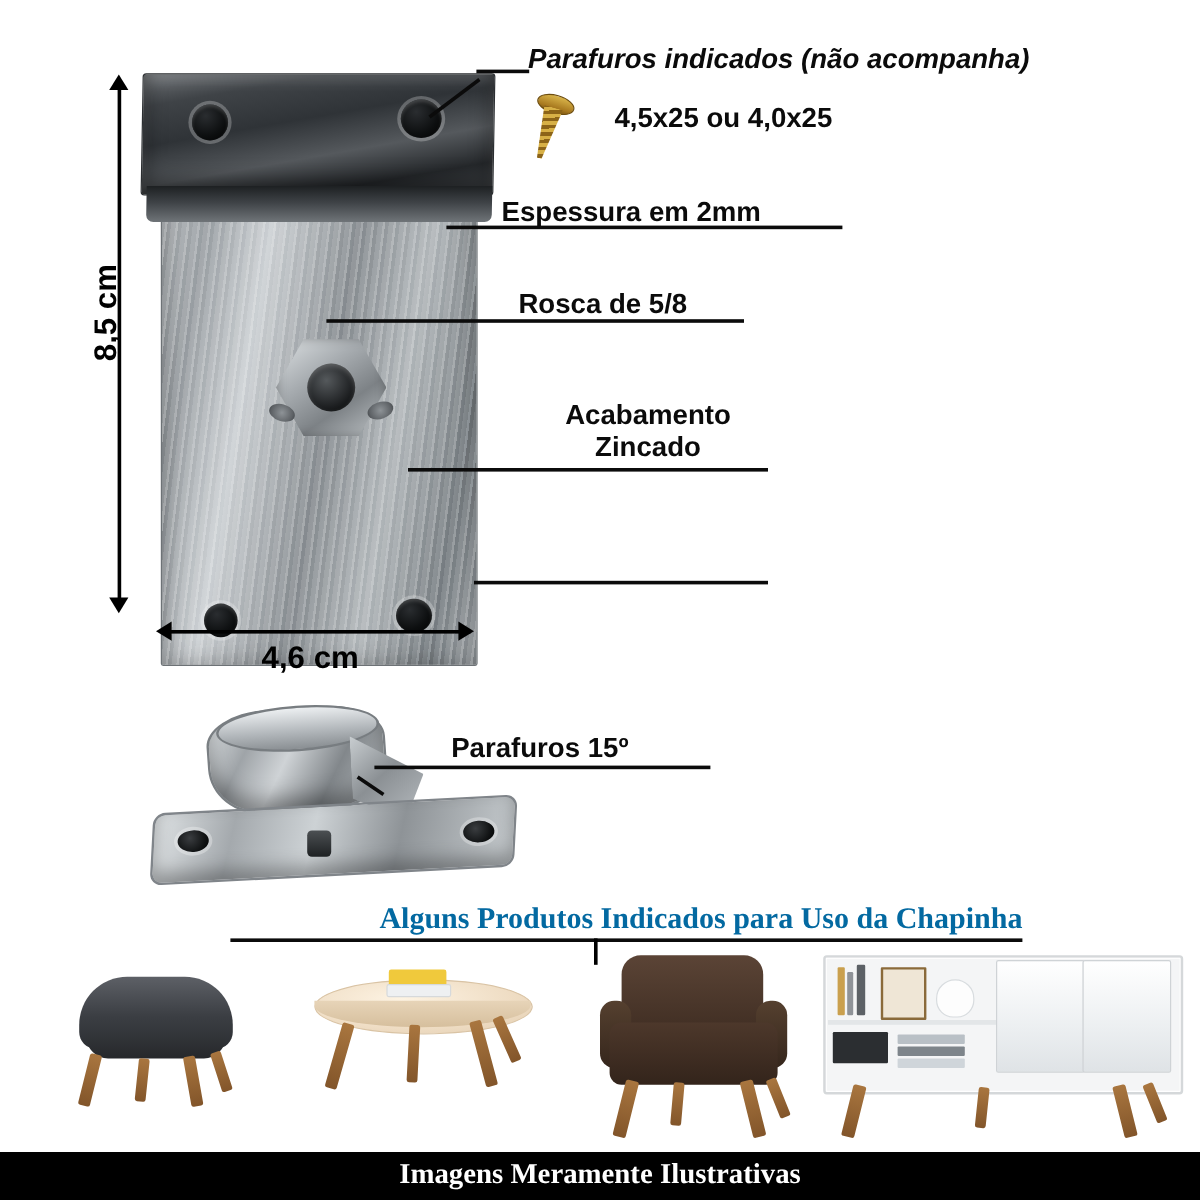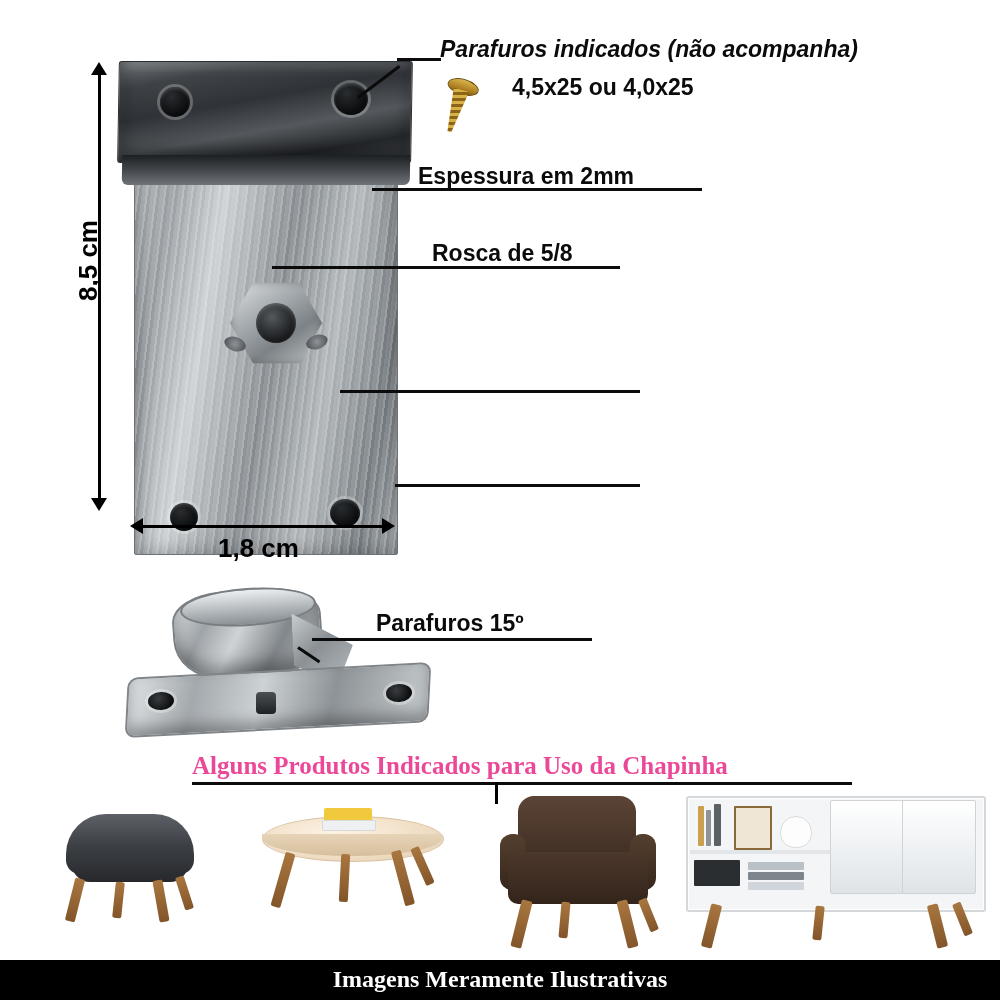--- a/index.html
+++ b/index.html
@@ -151,23 +151,23 @@
   }
   #bhole-l{left:30px;top:104px;transform:rotate(-4deg);}
   #bhole-r{left:268px;top:96px;transform:rotate(-4deg);}
   .stud{
     position:absolute;left:138px;top:104px;width:20px;height:22px;border-radius:4px;
     background:linear-gradient(180deg,#4c5053 0%,#1e2123 100%);
   }
 
   
   #products-title{
-    position:absolute;left:192px;top:752px;width:660px;text-align:left;
+    position:absolute;left:192px;top:752px;width:660px;text-align:right;
     font-family:"Liberation Serif", serif;
-    font-weight:bold;font-size:25px;color:#ec4899;
+    font-weight:bold;font-size:25px;color:#0369a1;
   }
   #products-tick{position:absolute;left:495px;top:782px;width:3px;height:22px;background:#000;}
 
   
   .prod{position:absolute;top:790px;width:200px;height:160px;}
   #prod-1{left:28px;}
   #prod-2{left:248px;}
   #prod-3{left:486px;}
   #prod-4{left:680px;width:310px;}
 
@@ -265,38 +265,40 @@
   </div>
 
   <div class="dimline" id="dim-v"></div>
   <div class="arrowhead" id="dim-v-top"></div>
   <div class="arrowhead" id="dim-v-bot"></div>
   <div id="dim-v-label">8,5 cm</div>
 
   <div class="dimline" id="dim-h"></div>
   <div class="arrowhead" id="dim-h-left"></div>
   <div class="arrowhead" id="dim-h-right"></div>
-  <div id="dim-h-label">1,8 cm</div>
+  <div id="dim-h-label">4,6 cm</div>
 
   <div class="lbl" style="left:440px;top:36px;font-style:italic;">Parafuros indicados (não acompanha)</div>
   <div class="leader" style="left:397px;top:58px;width:44px;"></div>
   <div class="leader diag" style="left:358px;top:96px;width:52px;transform:rotate(-37deg);"></div>
 
   <div class="screw">
     <div class="screw-head"></div>
     <div class="screw-shank"></div>
   </div>
-  <div class="lbl" style="left:512px;top:74px;">4,5x25 ou 4,0x25</div>
+  <div class="lbl" style="left:512px;top:85px;">4,5x25 ou 4,0x25</div>
 
   <div class="lbl" style="left:418px;top:163px;">Espessura em 2mm</div>
   <div class="leader" style="left:372px;top:188px;width:330px;"></div>
 
   <div class="lbl" style="left:432px;top:240px;">Rosca de 5/8</div>
   <div class="leader" style="left:272px;top:266px;width:348px;"></div>
 
+  <div class="lbl" style="left:450px;top:332px;text-align:center;width:180px;">Acabamento
+Zincado</div>
   <div class="leader" style="left:340px;top:390px;width:300px;"></div>
 
   <div class="leader" style="left:395px;top:484px;width:245px;"></div>
 
   <div id="tilt-group">
     <div class="cup"></div>
     <div class="cup-rim"></div>
     <div class="cup-side"></div>
     <div class="base-plate"></div>
     <div class="base-hole" id="bhole-l"></div>

